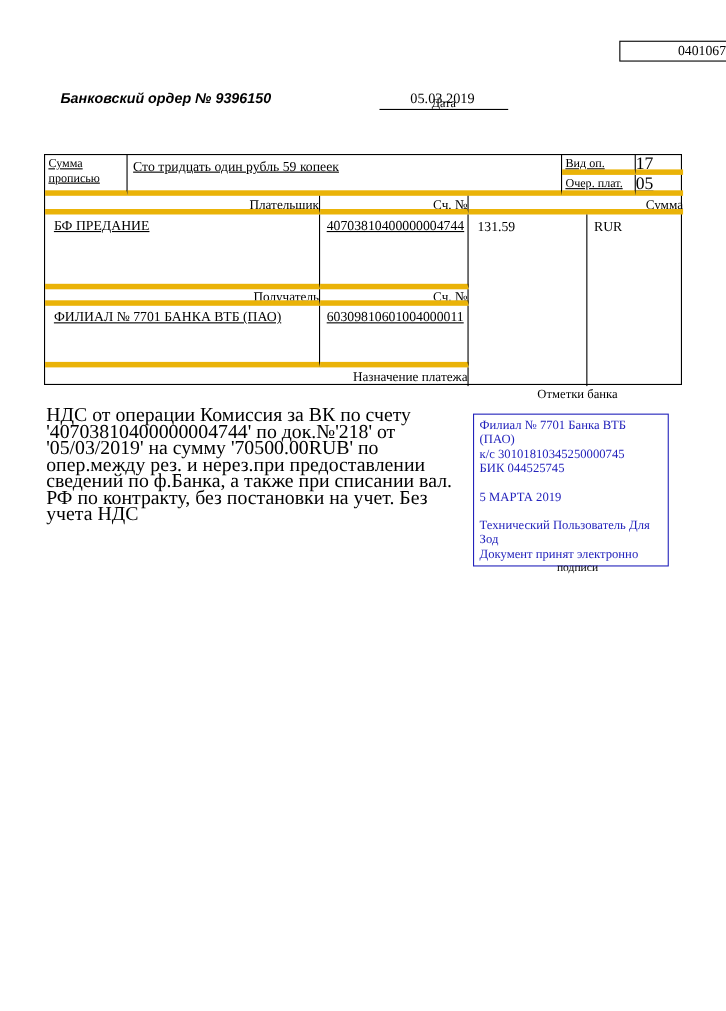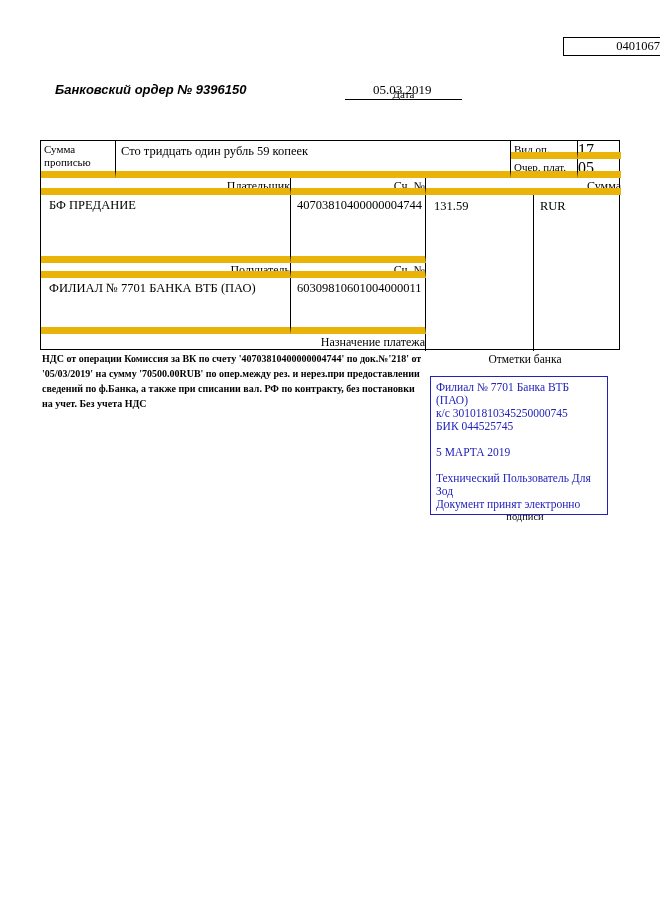--- a/index.html
+++ b/index.html
@@ -40,31 +40,31 @@
   
   .table {
     position: absolute; left: 40px; top: 140px; width: 580px; height: 210px;
     border: 1px solid #000; box-sizing: border-box;
   }
   .cell {
     position: absolute; box-sizing: border-box;
     font-size: 12.5px; line-height: 15px; overflow: hidden;
   }
   .br { border-right: 1px solid #000; }
-  .bb { border-bottom: 7px solid #eab308; }
+  .bb { border-bottom: 5px solid #eab308; text-decoration: underline; }
   .hdr { text-align: right; font-size: 12px; line-height: 16px; }
   .small-lbl { font-size: 11px; line-height: 13px; padding: 2px 3px; }
   .small-val { font-size: 16px; line-height: 13px; padding: 2px 0; text-align: left; }
   .content { padding: 3px 6px 0 8px; }
   .content-acc { padding: 3px 2px 0 6px; }
 
   
   .purpose-text {
-    position: absolute; left: 42px; top: 351px; width: 380px;
-    font-size: 10px; line-height: 15px; font-weight: bold;
+    position: absolute; left: 42px; top: 370px; width: 380px;
+    font-size: 18px; line-height: 15px;
   }
   .bank-marks-label {
     position: absolute; left: 430px; top: 353px; width: 190px;
     font-size: 11.5px; text-align: center;
   }
   .bank-stamp {
     position: absolute; left: 430px; top: 376px; width: 178px; min-height: 130px;
     border: 1px solid #2222bb; box-sizing: border-box;
     padding: 4px 4px 3px 5px;
     font-size: 11.5px; line-height: 13px;

